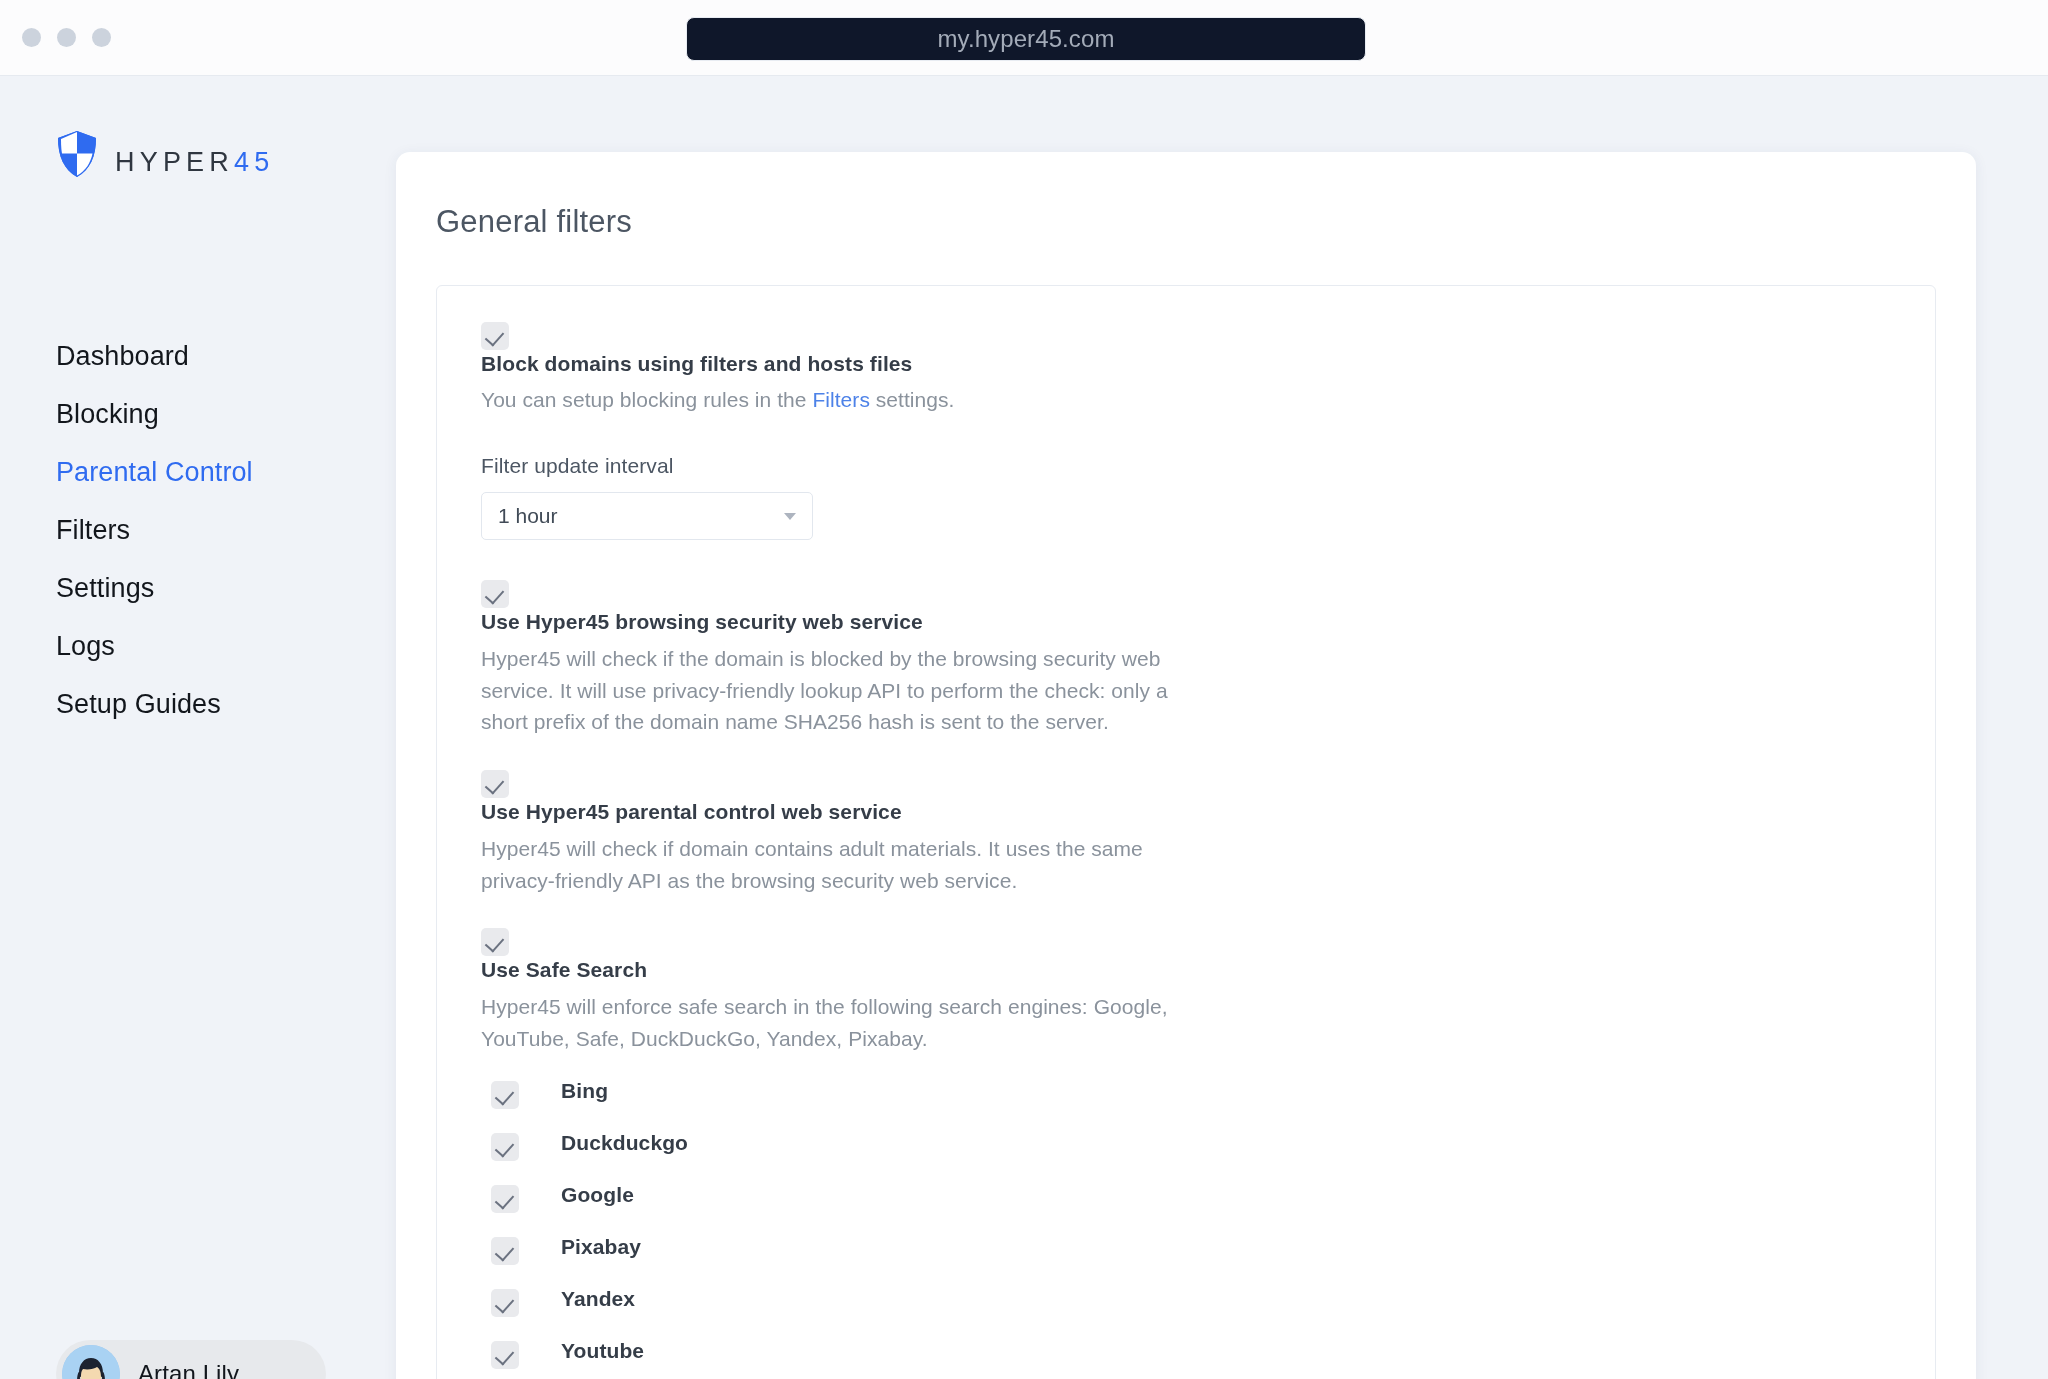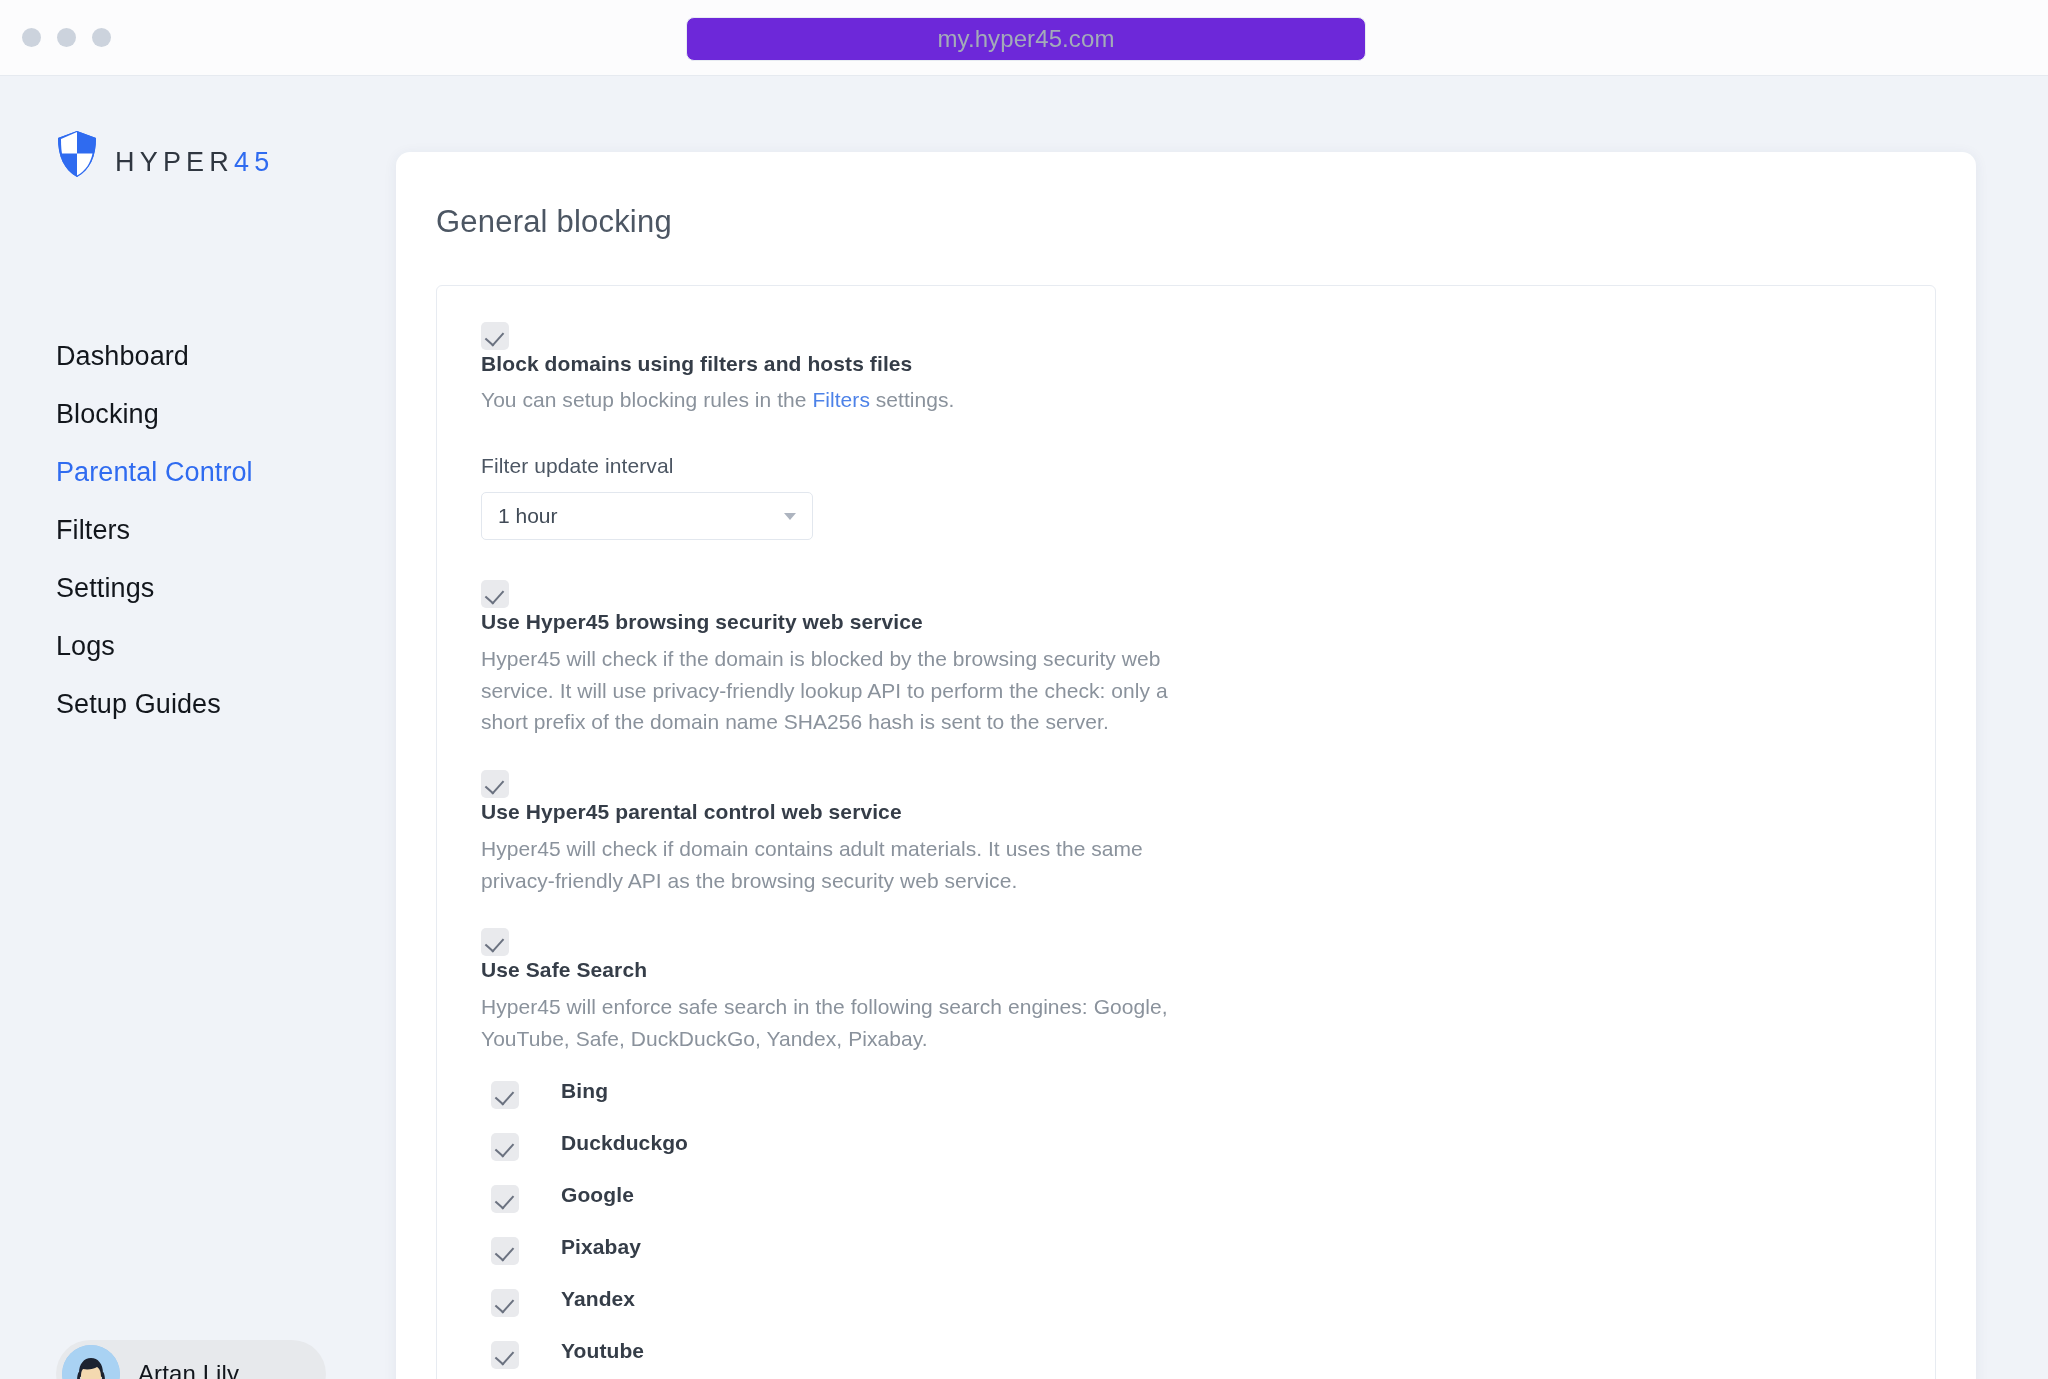--- a/index.html
+++ b/index.html
@@ -34,21 +34,21 @@
     width: 19px; height: 19px;
     border-radius: 50%;
     background: #ccd3dd;
   }
   .url-bar {
     position: absolute;
     left: 686px;
     top: 17px;
     width: 680px;
     height: 44px;
-    background: #6d28d9;
+    background: #0f172a;
     border: 1px solid #e8ecf2;
     border-radius: 8px;
     display: flex;
     align-items: center;
     justify-content: center;
   }
   .url-text {
     font-size: 24px;
     color: #a3abb8;
     letter-spacing: 0.1px;
@@ -312,21 +312,21 @@
           <path d="M16.5 27 c-2 5-2 12 0.5 16 c1-5 1-11 1-14z" fill="#1c2230"></path>
           <path d="M41.5 27 c2 5 2 12-0.5 16 c-1-5-1-11-1-14z" fill="#1c2230"></path>
         </svg>
       </span>
       <span class="user-name">Artan Lily</span>
     </div>
   </div>
 
   <div class="main-panel">
 
-    <h1 class="panel-title">General blocking</h1>
+    <h1 class="panel-title">General filters</h1>
 
     <div class="card">
       <div class="card-body">
 
         <div class="setting-row">
           <span class="cbox checked"></span>
           <div class="setting-body">
             <div class="setting-title">Block domains using filters and hosts files</div>
             <div class="setting-desc"><span>You can setup blocking rules in the </span><span class="link">Filters</span><span> settings.</span></div>
             <div class="field-label">Filter update interval</div>

